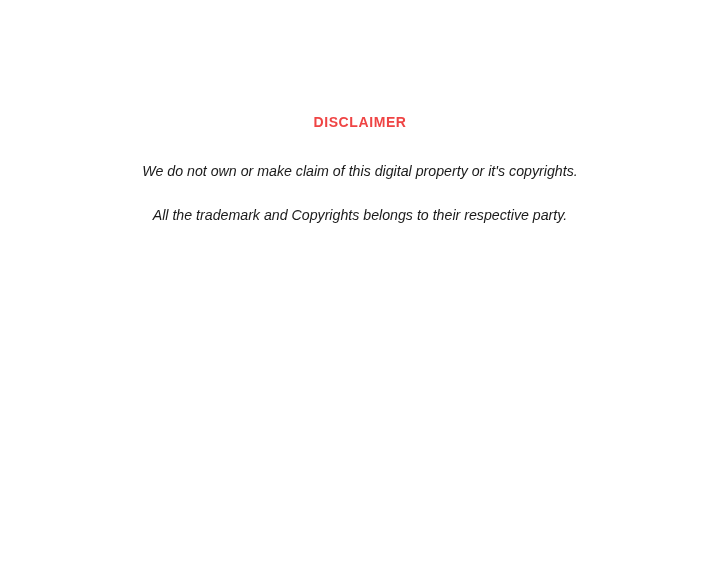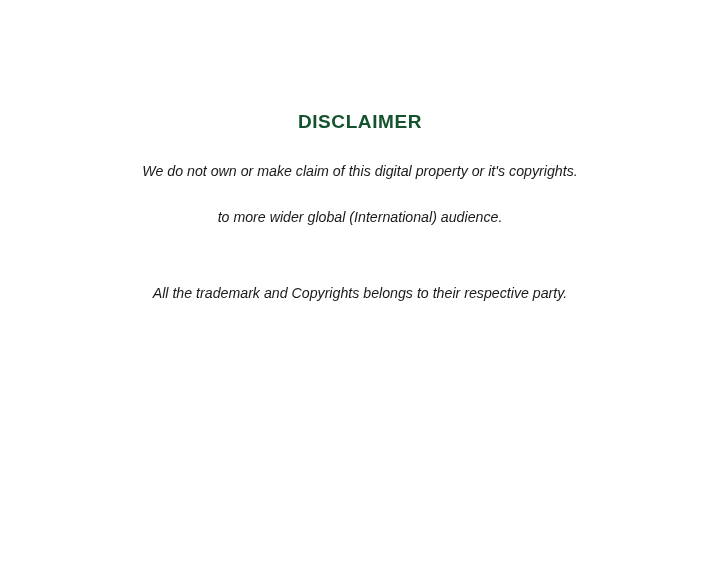--- a/index.html
+++ b/index.html
@@ -20,32 +20,32 @@
     box-sizing: border-box;
   }
   .disclaimer-block {
     position: absolute;
     top: 112px;
     left: 0;
     width: 720px;
     text-align: center;
   }
   .disclaimer-title {
-    color: #14532d;
+    color: #ef4444;
     font-weight: bold;
-    font-size: 19px;
+    font-size: 14px;
     letter-spacing: 0.6px;
     line-height: 20px;
     margin: 0;
   }
   .disclaimer-body {
     margin-top: 24px;
   }
   .disclaimer-body p {
-    margin: 16px;
+    margin: 0;
     color: #1a1a1a;
     font-style: italic;
     font-size: 14.2px;
     line-height: 30px;
   }
   .disclaimer-body .gap {
     height: 14px;
   }
   .support-block {
     position: absolute;
@@ -68,21 +68,20 @@
 </head>
 <body>
 
 <div class="page">
 
   <div class="disclaimer-block">
     <div class="disclaimer-title">DISCLAIMER</div>
 
     <div class="disclaimer-body">
       <p>We do not own or make claim of this digital property or it's copyrights.</p>
-      <p>to more wider global (International) audience.</p>
       <div class="gap"></div>
       <p>All the trademark and Copyrights belongs to their respective party.</p>
     </div>
   </div>
 
   <div class="support-block">
   </div>
 
 </div>
 

